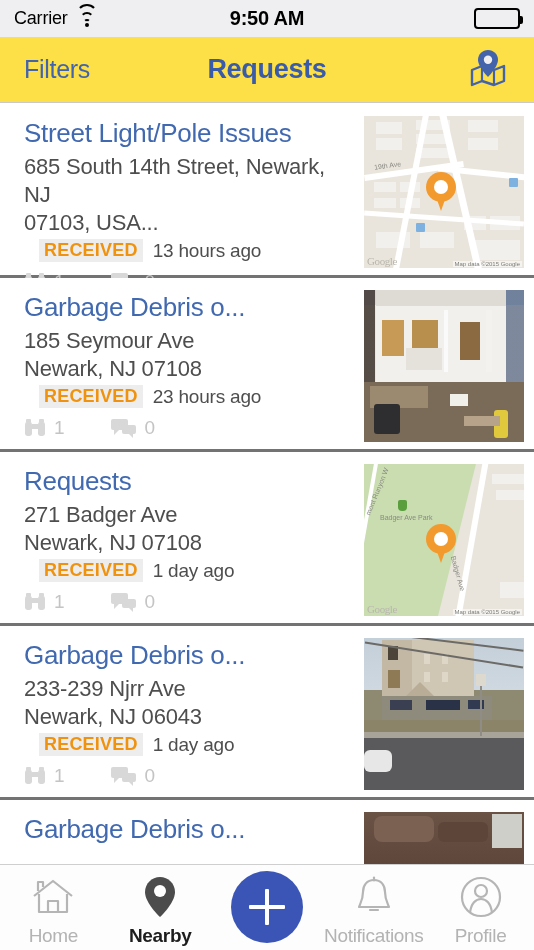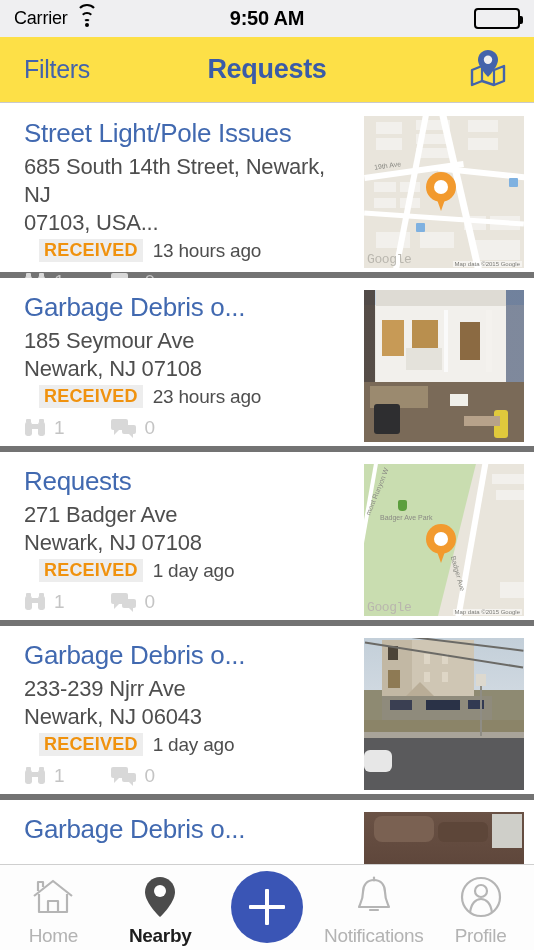--- a/index.html
+++ b/index.html
@@ -71,21 +71,21 @@
   }
   .nav-right{ margin-left:auto; z-index:2; display:flex; align-items:center; }
 
   
   .list{
     position:absolute; top:104px; bottom:86px; left:0; right:0;
     background:#fff; overflow:hidden;
   }
   .row{
     height:174px;
-    border-bottom:6px solid #737373;
+    border-bottom:3px solid #737373;
     display:flex; align-items:flex-start;
     padding:12px 10px 0 24px;
     background:#fff;
     position:relative;
   }
   .row-body{ flex:1; min-width:0; padding-right:8px; }
   .row-title{
     font-size:26px; color:#4169b0; letter-spacing:-0.3px;
     line-height:34px; white-space:nowrap; overflow:hidden;
   }
@@ -117,22 +117,22 @@
   .map-green{ position:absolute; background:#c9ddb0; }
   .map-label{
     position:absolute; font-size:7px; color:#8a8a84;
     font-family:"Liberation Sans", sans-serif; white-space:nowrap;
   }
   .map-attr{
     position:absolute; right:2px; bottom:1px; font-size:6px; color:#7b7b77;
     background:rgba(255,255,255,.55); padding:0 2px;
   }
   .map-watermark{
-    position:absolute; left:3px; bottom:1px; font-size:13px; color:#b9b6ae;
-    font-family:Liberation Mono, monospace; letter-spacing:-0.4px;
+    position:absolute; left:3px; bottom:1px; font-size:11px; color:#b9b6ae;
+    font-family:Liberation Serif, serif; letter-spacing:-0.4px;
   }
   .map-poi{
     position:absolute; width:9px; height:9px; background:#7fb1e0;
     border-radius:1px;
   }
   .pin{
     position:absolute; width:30px; height:40px;
   }
   .pin .head{
     width:30px; height:30px; border-radius:50%; background:#f29a2e;

